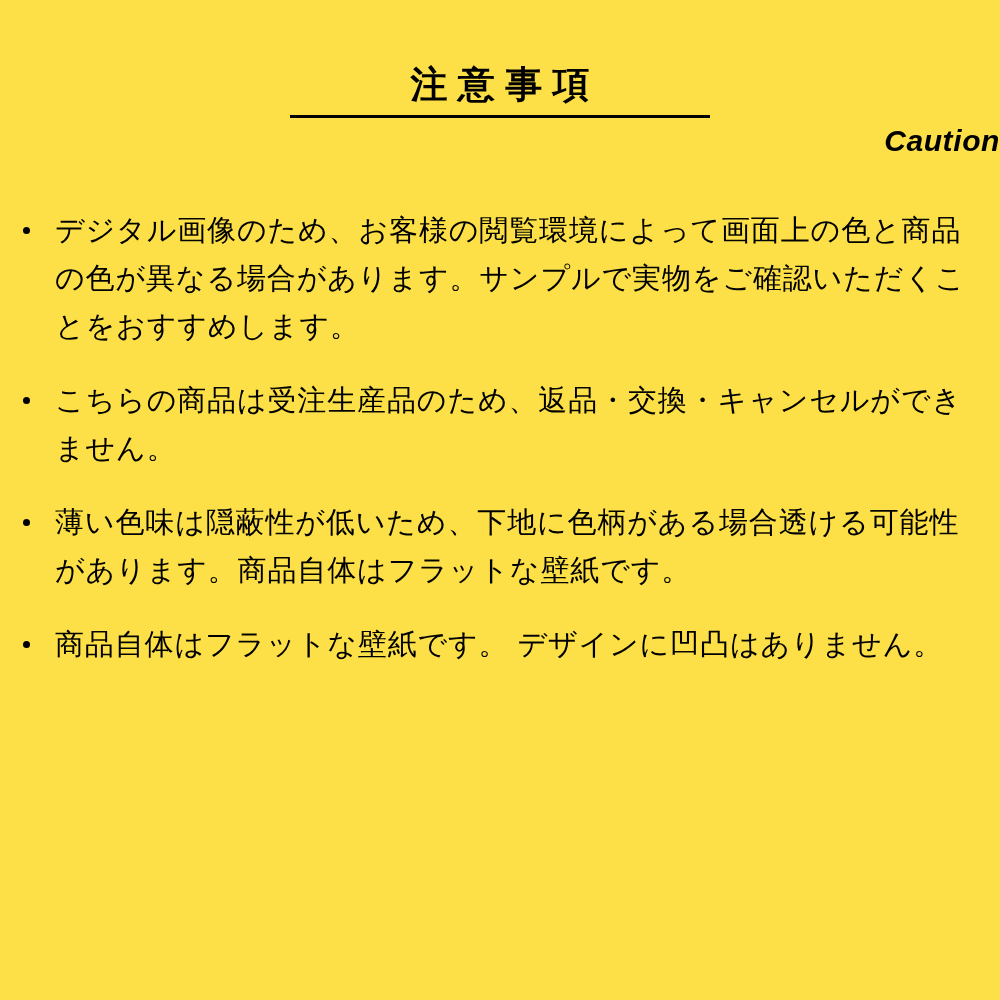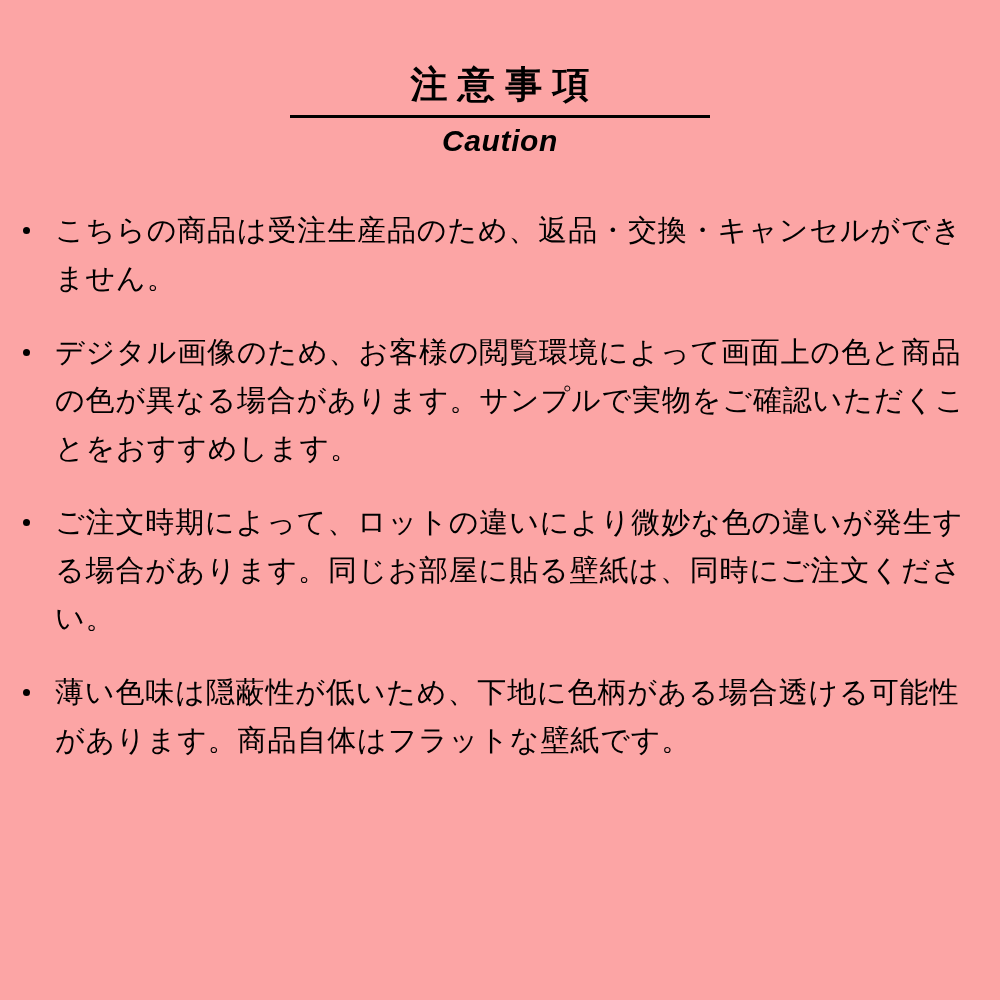--- a/index.html
+++ b/index.html
@@ -12,21 +12,21 @@
     height: 1000px;
     overflow: hidden;
     color: #000000;
     font-family: "Liberation Sans", "DejaVu Sans", sans-serif;
     -webkit-font-smoothing: antialiased;
   }
   .page {
     width: 1000px;
     height: 1000px;
     box-sizing: border-box;
-    background: #fca5a5;
+    background: #fde047;
   }
   
   .header {
     padding-top: 60px;
     text-align: center;
   }
   .page-title {
     font-size: 37px;
     font-weight: 700;
     letter-spacing: 0.28em;
@@ -40,20 +40,21 @@
     background: #000000;
     margin: 5px auto 0 auto;
   }
   .page-subtitle {
     margin-top: 6px;
     font-size: 30px;
     font-style: italic;
     font-weight: 600;
     letter-spacing: 0.02em;
     color: #000000;
+    text-align: right;
   }
   
   .caution-list {
     margin: 48px 0 0 0;
     padding: 0 34px 0 16px;
     list-style: none;
   }
   .caution-item {
     display: flex;
     align-items: flex-start;
@@ -92,35 +93,35 @@
     <div class="page-title">注意事項</div>
     <div class="title-underline"></div>
     <div class="page-subtitle">Caution</div>
   </div>
 
   <ul class="caution-list">
     <li class="caution-item">
       <span class="bullet-box">
           <span class="bullet-dot"></span>
         </span>
-      <span class="caution-text">こちらの商品は受注生産品のため、返品・交換・キャンセルができません。</span>
-    </li>
-    <li class="caution-item">
-      <span class="bullet-box">
-          <span class="bullet-dot"></span>
-        </span>
       <span class="caution-text">デジタル画像のため、お客様の閲覧環境によって画面上の色と商品の色が異なる場合があります。サンプルで実物をご確認いただくことをおすすめします。</span>
     </li>
     <li class="caution-item">
       <span class="bullet-box">
           <span class="bullet-dot"></span>
         </span>
-      <span class="caution-text">ご注文時期によって、ロットの違いにより微妙な色の違いが発生する場合があります。同じお部屋に貼る壁紙は、同時にご注文ください。</span>
+      <span class="caution-text">こちらの商品は受注生産品のため、返品・交換・キャンセルができません。</span>
     </li>
     <li class="caution-item">
       <span class="bullet-box">
           <span class="bullet-dot"></span>
         </span>
       <span class="caution-text">薄い色味は隠蔽性が低いため、下地に色柄がある場合透ける可能性があります。商品自体はフラットな壁紙です。</span>
     </li>
+    <li class="caution-item">
+      <span class="bullet-box">
+          <span class="bullet-dot"></span>
+        </span>
+      <span class="caution-text">商品自体はフラットな壁紙です。 デザインに凹凸はありません。</span>
+    </li>
   </ul>
 
 </div>
 
 </body></html>

